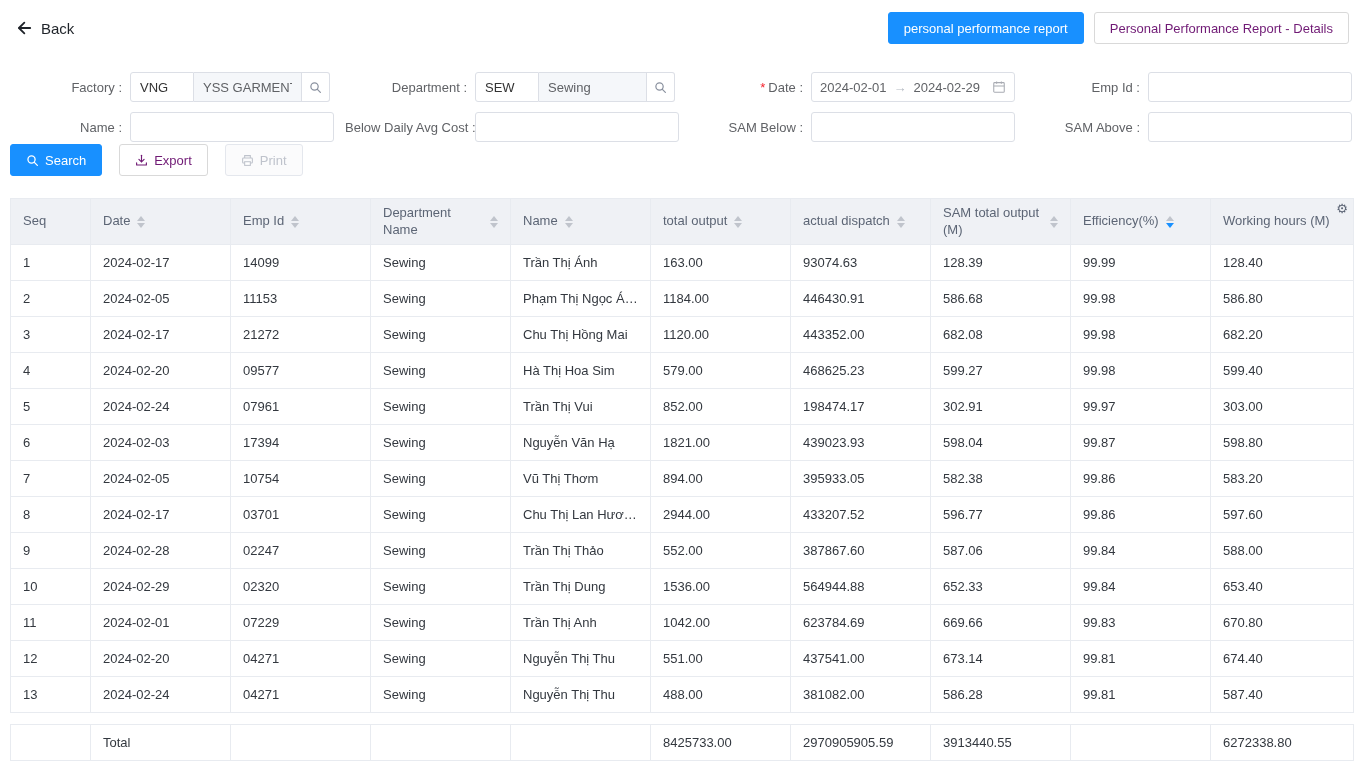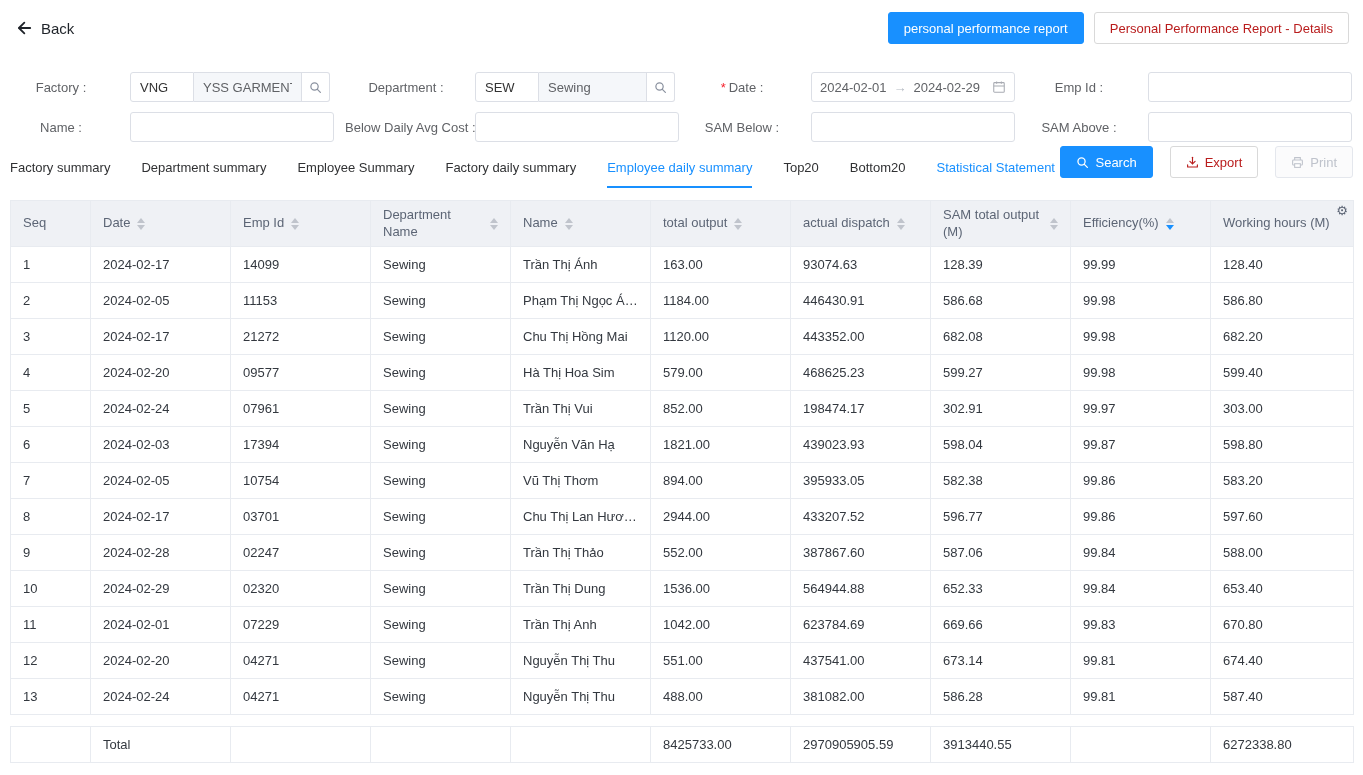--- a/index.html
+++ b/index.html
@@ -4,28 +4,28 @@
 <style>
   * { box-sizing: border-box; margin: 0; padding: 0; }
   html,body { width: 1363px; height: 775px; overflow: hidden; background: #fff;
     font-family: "Liberation Sans", "DejaVu Sans", sans-serif; font-size: 13px; color: #333; }
 
   
   .topbar { display: flex; justify-content: space-between; align-items: center; padding: 12px 14px 0 14px; }
   .back { display: flex; align-items: center; gap: 9px; font-size: 15px; color: #1f2329; cursor: pointer; }
   .topbar-actions { display: flex; gap: 10px; }
   .btn { height: 32px; padding: 0 15px; border-radius: 3px; font-size: 13px; cursor: pointer;
-         border: 1px solid #d9d9d9; background: #fff; color: #b91c1c; font-family: inherit;
+         border: 1px solid #d9d9d9; background: #fff; color: #701a75; font-family: inherit;
          display: inline-flex; align-items: center; gap: 6px; white-space: nowrap; }
   .btn-primary { background: #1890ff; border-color: #1890ff; color: #fff; font-weight: normal; }
 
   
   .filter-grid { display: grid; grid-template-columns: 345px 336px 337px 1fr; row-gap: 10px; padding-top: 28px; align-items: center; }
   .filter-cell { display: flex; align-items: center; }
-  .filter-cell > label { width: 130px; min-width: 130px; text-align: center; padding-right: 8px; color: #606266; white-space: nowrap; }
+  .filter-cell > label { width: 130px; min-width: 130px; text-align: right; padding-right: 8px; color: #606266; white-space: nowrap; }
   .req { color: #f5222d; margin-right: 3px; }
   .inp { height: 30px; border: 1px solid #dcdfe6; border-radius: 3px; padding: 0 9px; font-size: 13px;
          color: #333; font-family: inherit; outline: none; background: #fff; }
   .plain { width: 204px; }
   .composite { display: flex; width: 204px; }
   .seg1 { width: 64px; border-radius: 3px 0 0 3px; }
   .seg2 { width: 108px; border-left: none; border-radius: 0; background: #f5f7fa; color: #606266; }
   .seg-btn { width: 28px; height: 30px; border: 1px solid #dcdfe6; border-left: none; background: #fff;
              border-radius: 0 3px 3px 0; color: #8a919f; display: flex; align-items: center; justify-content: center; cursor: pointer; }
   .date-range { width: 204px; height: 30px; border: 1px solid #dcdfe6; border-radius: 3px; display: flex;
@@ -149,30 +149,20 @@
   </div>
 
   <div class="filter-cell">
     <label>SAM Above :</label>
     <input class="inp plain" style="">
   </div>
 
 </div>
 
 <div class="tabs-row">
-  <div class="tabs">
-      <div class="tab">Factory summary</div>
-      <div class="tab">Department summary</div>
-      <div class="tab">Employee Summary</div>
-      <div class="tab">Factory daily summary</div>
-      <div class="tab active">Employee daily summary</div>
-      <div class="tab">Top20</div>
-      <div class="tab">Bottom20</div>
-      <div class="tab link">Statistical Statement</div>
-    </div>
   <div class="actions">
     <button class="btn btn-search">
       <span style="display:flex;">
         <svg width="13" height="13" viewBox="0 0 16 16" fill="none" stroke="currentColor" stroke-width="1.6">
             <circle cx="6.8" cy="6.8" r="4.4"></circle>
             <path d="M10.3 10.3 L14 14" stroke-linecap="round"></path>
           </svg>
       </span>
       <span>Search</span>
     </button>

